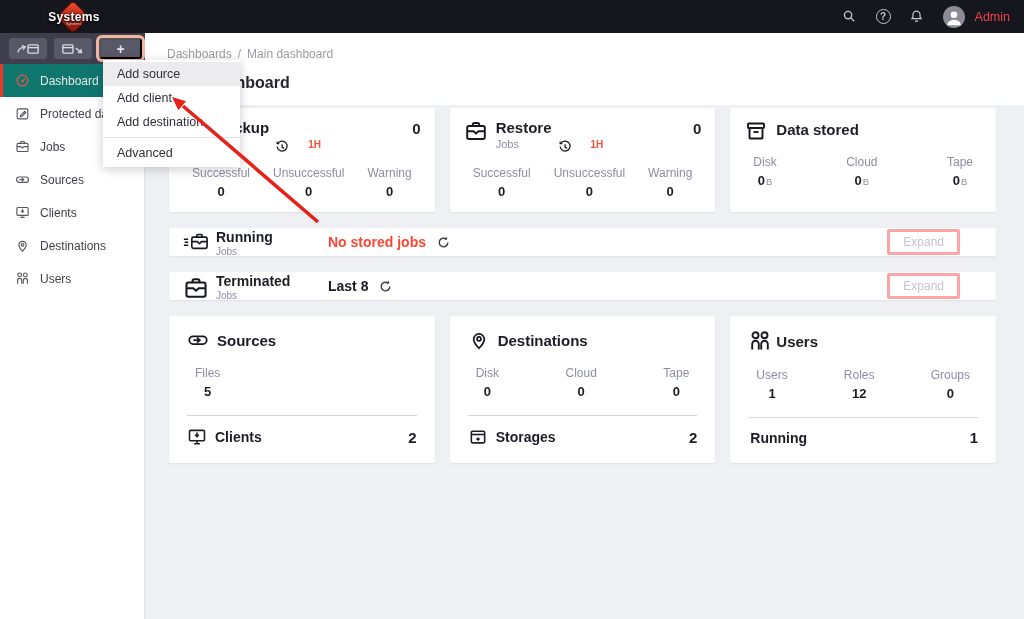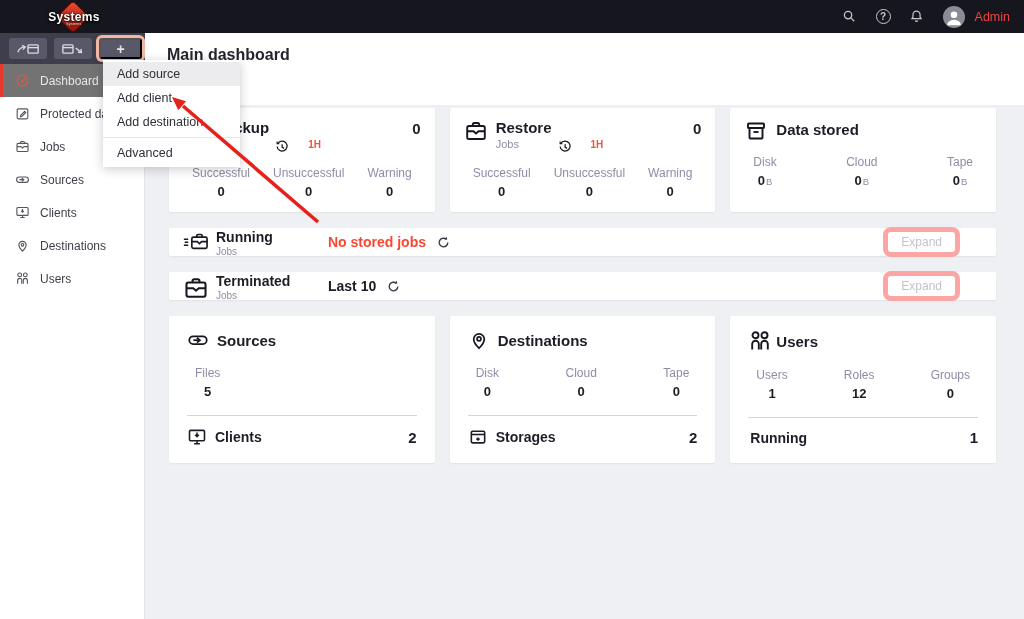--- a/index.html
+++ b/index.html
@@ -57,21 +57,21 @@
   .sidebar {
     position:absolute; left:0; top:64px; width:145px; bottom:0;
     background:#fff; border-right:1px solid #e2e4e8; z-index:30;
   }
   .side-item {
     display:flex; align-items:center; height:33px; padding-left:15px;
     font-size:12px; color:#3f3f49; cursor:pointer;
   }
   .side-item .s-icon { width:15px; height:15px; margin-right:10px; color:#56565f; flex:none; }
   .side-item.active {
-    background:#737373; color:#e6e6ea; border-left:3px solid #e8382c; padding-left:12px;
+    background:#0f766e; color:#e6e6ea; border-left:3px solid #e8382c; padding-left:12px;
   }
   .side-item.active .s-icon { color:#e55743; }
 
   
   .header { position:absolute; left:145px; top:33px; width:879px; height:72px; background:#fff; z-index:10; }
   .breadcrumb { padding:14px 0 0 22px; font-size:12px; color:#9a9aa4; display:flex; gap:6px; }
   .page-title { margin:13px 0 0 22px; font-size:16px; font-weight:bold; color:#25252e; }
 
   
   .content {
@@ -104,21 +104,21 @@
   .bar .c-icon { width:26px; height:22px; }
   .bar .title-stack { margin-left:7px; width:88px; }
   .bar .title-main { font-size:14px; line-height:13px; }
   .bar .title-sub { font-size:10px; line-height:10px; margin-top:1px; }
   .bar-status { margin-left:24px; font-size:14px; font-weight:bold; }
   .bar-status.alert { color:#fb4632; }
   .bar-status.normal { color:#1c1c24; }
   .refresh-icon { width:15px; height:15px; margin-left:10px; color:#3c3c46; }
   .expand-btn {
     margin-left:auto; margin-right:26px; font-size:12px; color:#c3c3ca;
-    background:#fff; border:5px solid #fca5a5; border-radius:8px; padding:3px 13px;
+    background:#fff; border:3px solid #fca5a5; border-radius:2px; padding:3px 13px;
   }
 
   
   .cards-row2 { display:flex; gap:15px; height:147px; }
   .card2 { flex:1; background:#fff; border-radius:2px; padding:13px 18px; box-shadow:0 1px 2px rgba(40,40,60,.07); }
   .card2-head { display:flex; align-items:center; }
   .card2-title { font-size:15px; font-weight:bold; color:#1d1d26; margin-left:8px; }
   .stats2 { display:flex; justify-content:space-between; margin-top:15px; padding:0 8px; min-height:34px; }
   .divider { border-top:1px solid #d4d4dc; margin-top:15px; }
   .footer-row { display:flex; align-items:center; margin-top:11px; }
@@ -258,20 +258,25 @@
           <path d="M4.2 20.5V15a3.3 3.3 0 0 1 6.6 0v5.5"></path>
         <circle cx="16.5" cy="6.2" r="3"></circle>
           <path d="M13.2 20.5V15a3.3 3.3 0 0 1 6.6 0v5.5"></path>
       </svg>
     </span>
     <span>Users</span>
   </div>
 </div>
 
 <div class="header">
+  <div class="breadcrumb">
+    <span>Dashboards</span>
+    <span>/</span>
+    <span>Main dashboard</span>
+  </div>
   <div class="page-title">Main dashboard</div>
 </div>
 
 <div class="content">
 
   <div class="cards-row">
 
     <div class="card">
       <div class="card-head">
         <span class="c-icon">
@@ -414,21 +419,21 @@
       <svg viewBox="0 0 24 24" fill="none" stroke="currentColor" stroke-width="1.9">
         <rect x="3.2" y="7" width="17.6" height="13" rx="1.8"></rect>
         <path d="M8.8 7V5.6A1.6 1.6 0 0 1 10.4 4h3.2a1.6 1.6 0 0 1 1.6 1.6V7"></path>
         <path d="M3.2 12.2h6.3l2.5 2.3 2.5-2.3h6.3"></path>
       </svg>
     </span>
     <span class="title-stack">
       <span class="title-main">Terminated</span>
       <div class="title-sub">Jobs</div>
     </span>
-    <span class="bar-status normal">Last 10</span>
+    <span class="bar-status normal">Last 8</span>
     <span class="refresh-icon">
       <svg viewBox="0 0 16 16" fill="none" stroke="currentColor" stroke-width="1.5">
         <path d="M12.6 8a4.6 4.6 0 1 1-1.4-3.3"></path>
           <path d="M11.5 1.8l.5 3-3-.4" fill="currentColor" stroke="none"></path>
       </svg>
     </span>
     <button class="expand-btn">Expand</button>
   </div>
 
   <div class="cards-row2">

